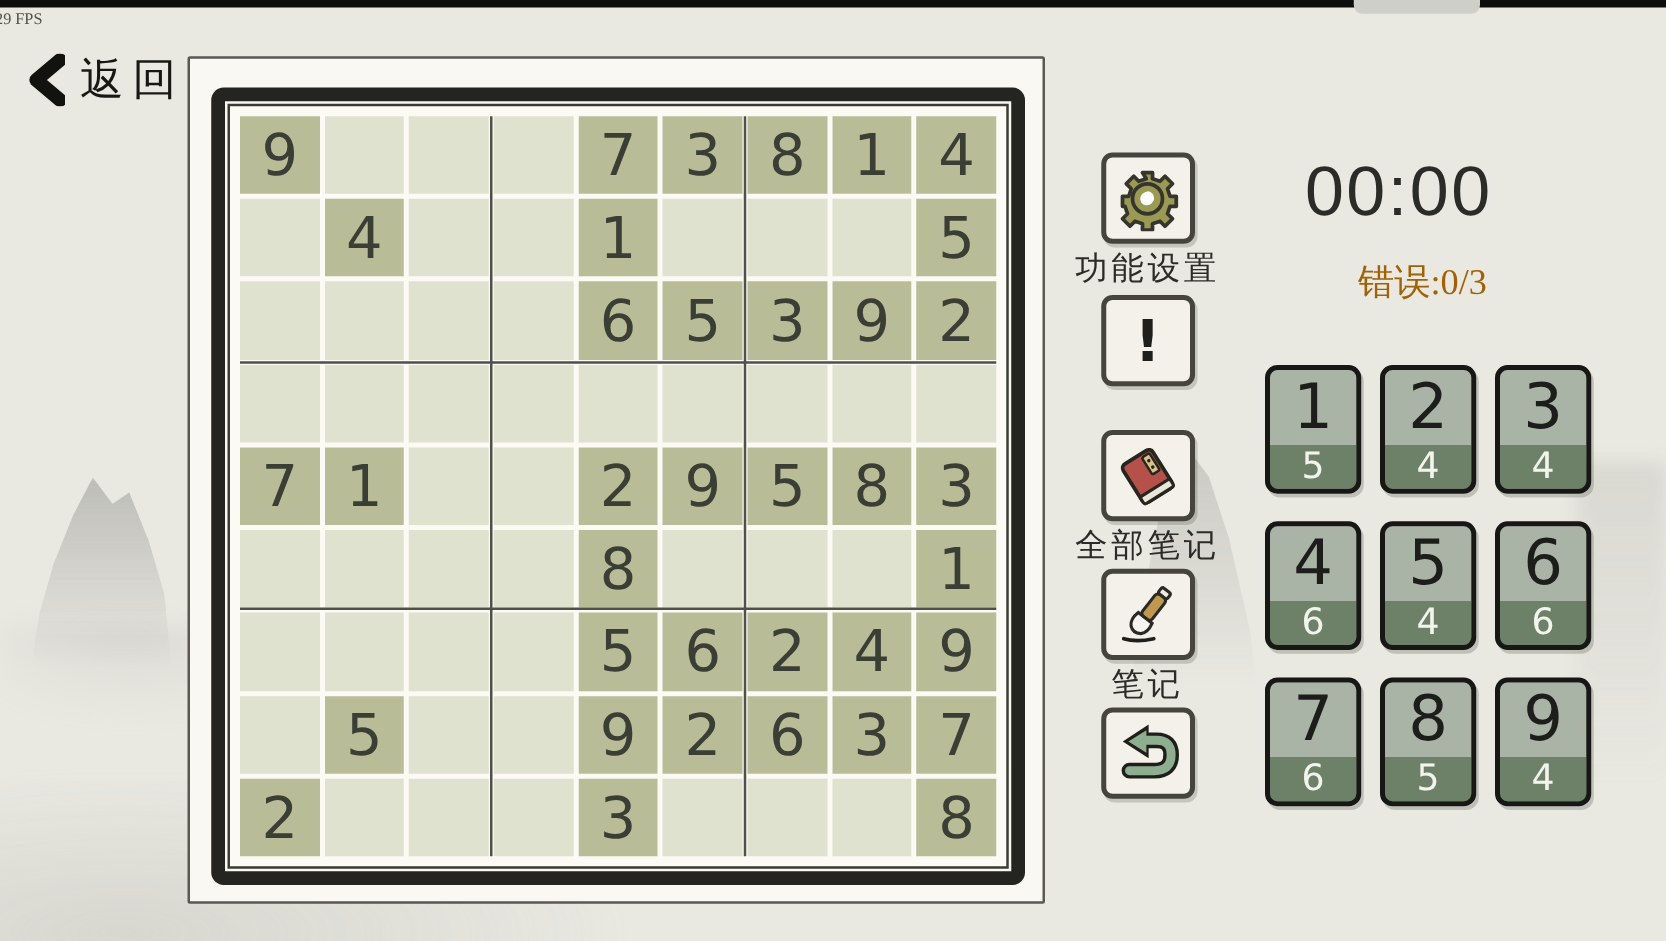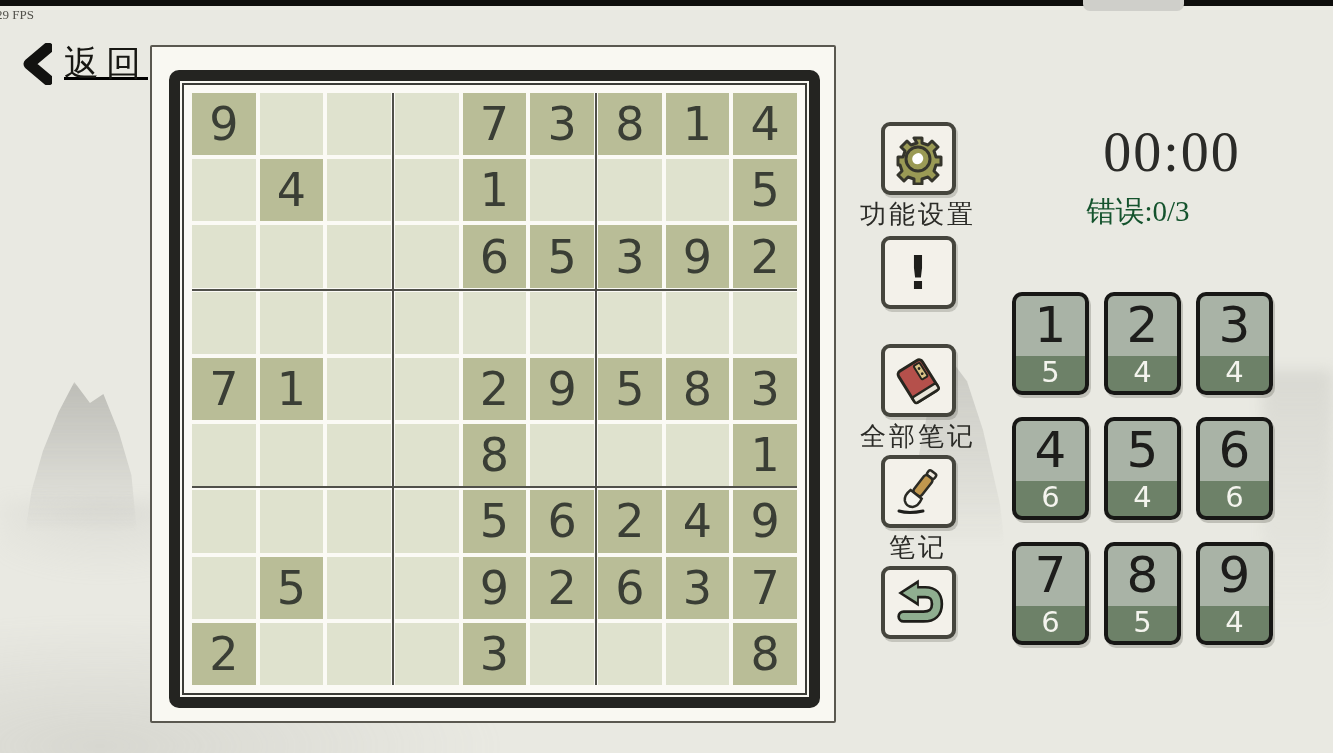--- a/index.html
+++ b/index.html
@@ -7,21 +7,21 @@
     width:1333px;height:753px;position:relative;overflow:hidden;
     background:#e9e9e2;
     font-family:"Liberation Sans",sans-serif;
     -webkit-font-smoothing:antialiased;
   }
   
   .top-bar{position:absolute;left:0;top:0;width:1333px;height:6px;background:#0d0d0b;}
   .top-notch{position:absolute;left:1083px;top:0;width:101px;height:11px;background:#cfcfca;border-radius:0 0 7px 7px;}
   .fps-label{position:absolute;left:-4px;top:7px;font-family:"Liberation Serif",serif;font-size:13px;color:#52514b;}
   
-  .back-button{position:absolute;left:22px;top:40px;display:flex;align-items:center;gap:12px;background:none;border:none;cursor:pointer;padding:0;text-decoration:underline;}
+  .back-button{position:absolute;left:22px;top:40px;display:flex;align-items:center;gap:12px;background:none;border:none;cursor:pointer;padding:0;}
   .back-button .back-label{font-family:"Liberation Serif",serif;font-size:35px;color:#171713;letter-spacing:7px;}
   
   .mtn{position:absolute;pointer-events:none;}
   .mtn-left{left:25px;top:382px;width:112px;height:150px;filter:blur(2px);opacity:.75;
     background:linear-gradient(to bottom,rgba(155,155,150,.75),rgba(200,200,195,0));
     clip-path:polygon(44% 0,58% 14%,70% 8%,84% 34%,95% 62%,100% 100%,0 100%,6% 72%,16% 46%,30% 20%);}
   .mist-left{left:0px;top:500px;width:260px;height:80px;filter:blur(8px);opacity:.5;
     background:radial-gradient(ellipse at 40% 0%,rgba(185,185,180,.55),rgba(185,185,180,0) 70%);}
   .hills-left{left:-40px;top:610px;width:560px;height:160px;filter:blur(5px);opacity:.55;
     background:radial-gradient(ellipse at 25% 85%,rgba(175,175,168,.55),rgba(175,175,168,0) 68%);}
@@ -43,22 +43,22 @@
   .sep-v1{left:calc(33.2% - 1px);top:0;bottom:0;width:2px;}
   .sep-v2{left:calc(66.7% - 1px);top:0;bottom:0;width:2px;}
   .sep-h1{top:calc(33.2% - 1px);left:0;right:0;height:2px;}
   .sep-h2{top:calc(66.6% - 1px);left:0;right:0;height:2px;}
   
   .tool{position:absolute;left:848px;width:140px;text-align:center;}
   .tool-btn{display:block;margin:0 auto;width:75px;height:73px;background:#f3f1ea;border:4px solid #45453d;border-radius:9px;box-sizing:border-box;cursor:pointer;box-shadow:2px 3px 0 rgba(70,70,60,.22);padding:0;display:flex;align-items:center;justify-content:center;}
   .tool-label{margin-top:2px;font-family:"Liberation Serif",serif;font-size:26px;color:#2b2b27;letter-spacing:3px;white-space:nowrap;}
   .excl{font-family:"DejaVu Sans",sans-serif;font-size:46px;font-weight:bold;color:#1e1e1b;line-height:1;}
   
-  .timer{position:absolute;left:1077px;top:120px;width:190px;text-align:center;font-family:Liberation Serif, serif;font-size:56px;color:#2b2b28;letter-spacing:2px;}
-  .errors{position:absolute;left:1043px;top:192px;width:190px;text-align:center;font-family:"Liberation Serif",serif;font-size:29px;color:#14532d;}
+  .timer{position:absolute;left:1024px;top:120px;width:190px;text-align:center;font-family:Liberation Sans, sans-serif;font-size:56px;color:#2b2b28;letter-spacing:2px;}
+  .errors{position:absolute;left:1043px;top:206px;width:190px;text-align:center;font-family:"Liberation Serif",serif;font-size:29px;color:#a16207;}
   
   .numpad{position:absolute;left:1012px;top:292px;display:grid;grid-template-columns:repeat(3,77px);grid-auto-rows:103px;column-gap:15px;row-gap:22px;}
   .card{border:4px solid #171715;border-radius:10px;box-sizing:border-box;cursor:pointer;padding:0;display:flex;flex-direction:column;overflow:hidden;box-shadow:2px 3px 0 rgba(70,70,60,.25);
     background:linear-gradient(to bottom,var(--card-top,#a9b3a6) 0 63%,var(--card-bottom,#6d8168) 63% 100%);}
   .card-digit{flex:0 0 62%;display:flex;align-items:center;justify-content:center;font-family:"DejaVu Sans",sans-serif;font-size:50px;color:#1d1d1b;line-height:1;}
   .card-count{flex:1;display:flex;align-items:center;justify-content:center;font-family:"DejaVu Sans",sans-serif;font-size:29px;color:#f4f4ee;line-height:1;}
 </style>
 </head>
 <body>
 

